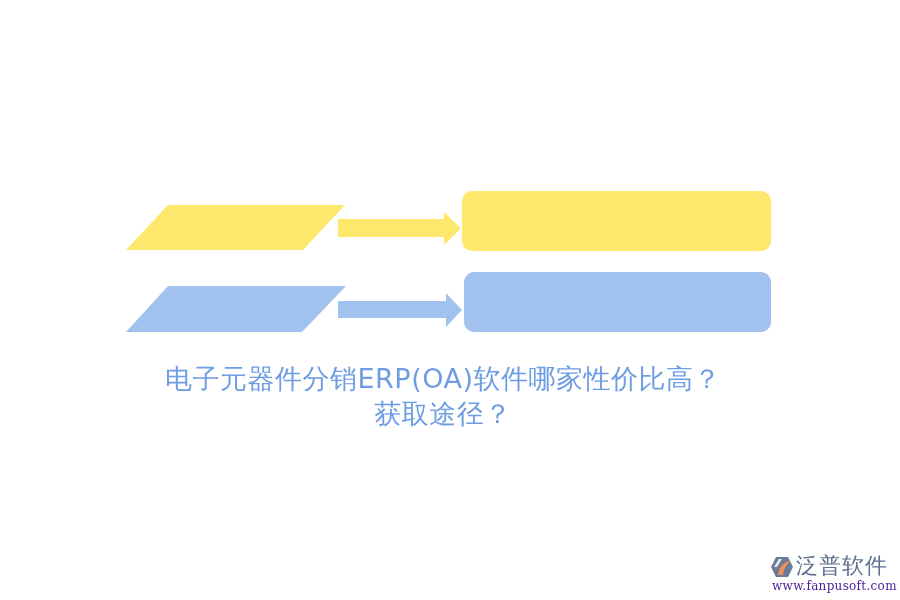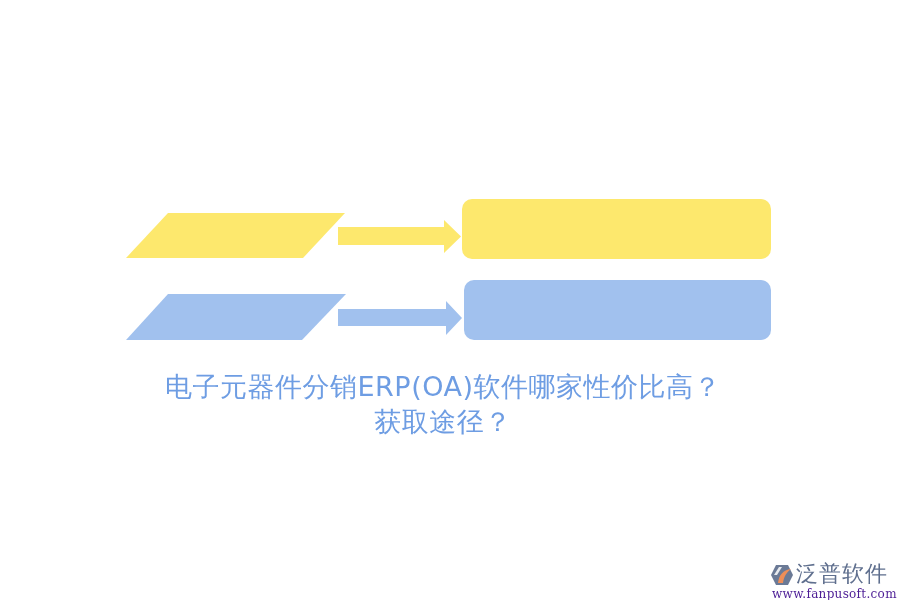--- a/index.html
+++ b/index.html
@@ -10,21 +10,21 @@
     body {
       width: 900px;
       height: 600px;
       position: relative;
       overflow: hidden;
       font-family: "DejaVu Sans", "Liberation Sans", sans-serif;
     }
     .diagram {
       position: absolute;
       left: 0;
-      top: 8px;
+      top: 0;
       width: 900px;
       height: 500px;
     }
     .shape-svg {
       position: absolute;
       left: 0;
       top: 0;
     }
     .box {
       position: absolute;

